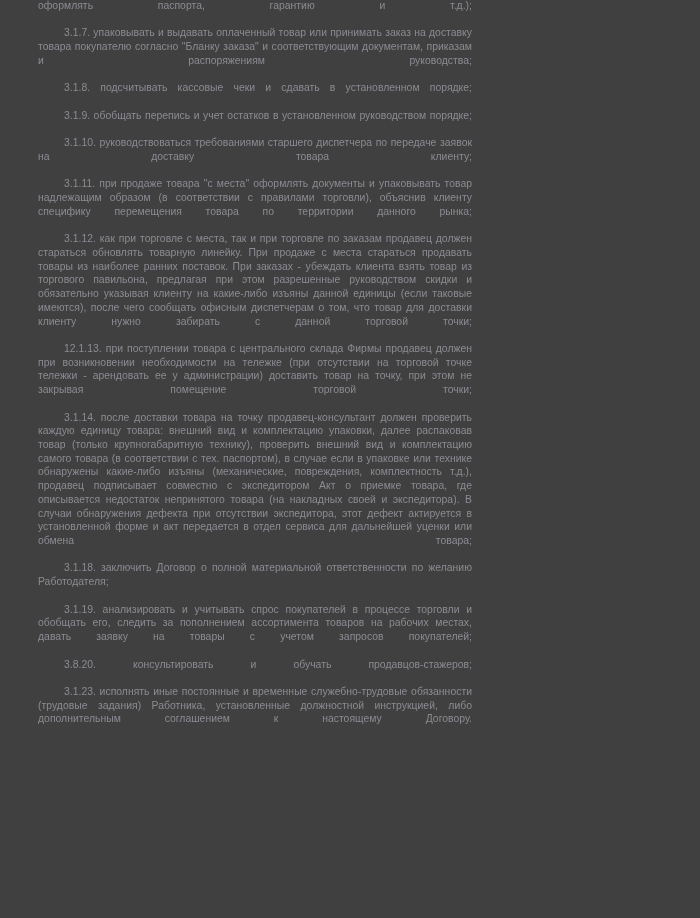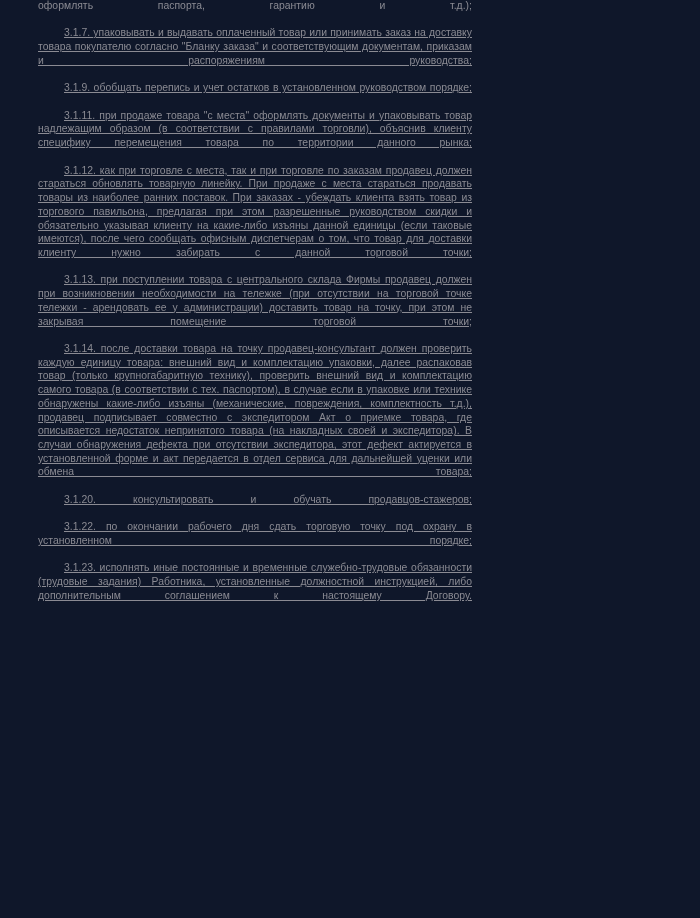--- a/index.html
+++ b/index.html
@@ -40,35 +40,37 @@
     white-space: normal;
   }
   
   p.para::after {
     content: "";
     display: inline-block;
     width: 100%;
   }
   p.indent {
     text-indent: 26px;
-    text-decoration: underline;
   }
   p.noindent {
     text-indent: 0;
   }
 </style>
 </head>
 <body>
 
-<div id="page" style="background: #0f172a;">
+<div id="page" style="background: #404040;">
   <div id="doc-body" style="color: rgb(139, 139, 147);">
       <p class="para noindent">оформлять паспорта, гарантию и т.д.);</p>
       <p class="para indent">3.1.7. упаковывать и выдавать оплаченный товар или  принимать  заказ на  доставку  товара  покупателю   согласно      "Бланку заказа" и соответствующим документам, приказам и распоряжениям руководства;</p>
+      <p class="para indent">3.1.8. подсчитывать кассовые чеки и сдавать в установленном порядке;</p>
       <p class="para indent">3.1.9.  обобщать  перепись  и  учет  остатков  в  установленном руководством порядке;</p>
+      <p class="para indent">3.1.10.  руководствоваться  требованиями  старшего    диспетчера по передаче заявок на доставку товара клиенту;</p>
       <p class="para indent">3.1.11.  при продаже товара "с места"  оформлять    документы и упаковывать  товар надлежащим образом (в  соответствии с  правилами торговли), объяснив  клиенту специфику перемещения товара  по  территории данного рынка;</p>
       <p class="para indent">3.1.12. как при торговле с места, так  и  при торговле  по  заказам продавец должен стараться  обновлять  товарную  линейку.  При    продаже с места  стараться  продавать  товары  из  наиболее  ранних   поставок. При заказах - убеждать клиента  взять  товар  из  торгового  павильона, предлагая   при этом   разрешенные руководством  скидки  и  обязательно указывая  клиенту на  какие-либо  изъяны  данной  единицы  (если  таковые имеются),  после чего  сообщать офисным диспетчерам о том, что товар  для доставки клиенту нужно забирать с данной торговой точки;</p>
-      <p class="para indent">3.1.13. при поступлении товара с центрального склада Фирмы  продавец должен при возникновении необходимости на  тележке  (при   отсутствии  на торговой  точке тележки - арендовать ее у администрации) доставить  товар на точку, при этом не закрывая помещение торговой точки;</p>
+      <p class="para indent">12.1.13. при поступлении товара с центрального склада Фирмы  продавец должен при возникновении необходимости на  тележке  (при   отсутствии  на торговой  точке тележки - арендовать ее у администрации) доставить  товар на точку, при этом не закрывая помещение торговой точки;</p>
       <p class="para indent">3.1.14. после доставки товара на точку  продавец-консультант  должен проверить каждую единицу товара:  внешний вид  и  комплектацию  упаковки, далее  распаковав товар (только  крупногабаритную  технику),   проверить внешний  вид  и  комплектацию  самого  товара  (в    соответствии  с тех. паспортом),  в случае если в упаковке или технике  обнаружены  какие-либо изъяны  (механические,  повреждения,  комплектность  т.д.),  продавец подписывает   совместно с экспедитором   Акт о приемке   товара,  где описывается  недостаток   непринятого  товара  (на  накладных   своей  и экспедитора). В случаи обнаружения дефекта  при  отсутствии  экспедитора, этот дефект актируется  в  установленной форме  и акт передается в  отдел сервиса для дальнейшей уценки или обмена товара;</p>
-      <p class="para indent">3.1.20. консультировать и обучать продавцов-стажеров;</p>
-      <p class="para indent">3.1.22. по окончании рабочего дня сдать торговую точку под охрану  в установленном порядке;</p>
+      <p class="para indent">3.1.18. заключить Договор о полной материальной  ответственности  по желанию Работодателя;</p>
+      <p class="para indent">3.1.19. анализировать  и  учитывать  спрос  покупателей  в  процессе торговли  и обобщать его, следить за пополнением ассортимента товаров  на рабочих местах, давать заявку на товары с учетом запросов покупателей;</p>
+      <p class="para indent">3.8.20. консультировать и обучать продавцов-стажеров;</p>
       <p class="para indent">3.1.23. исполнять  иные постоянные  и  временные   служебно-трудовые обязанности  (трудовые  задания)  Работника,  установленные   должностной инструкцией, либо дополнительным соглашением к настоящему Договору.</p>
     </div>
 </div>
 
 </body></html>

